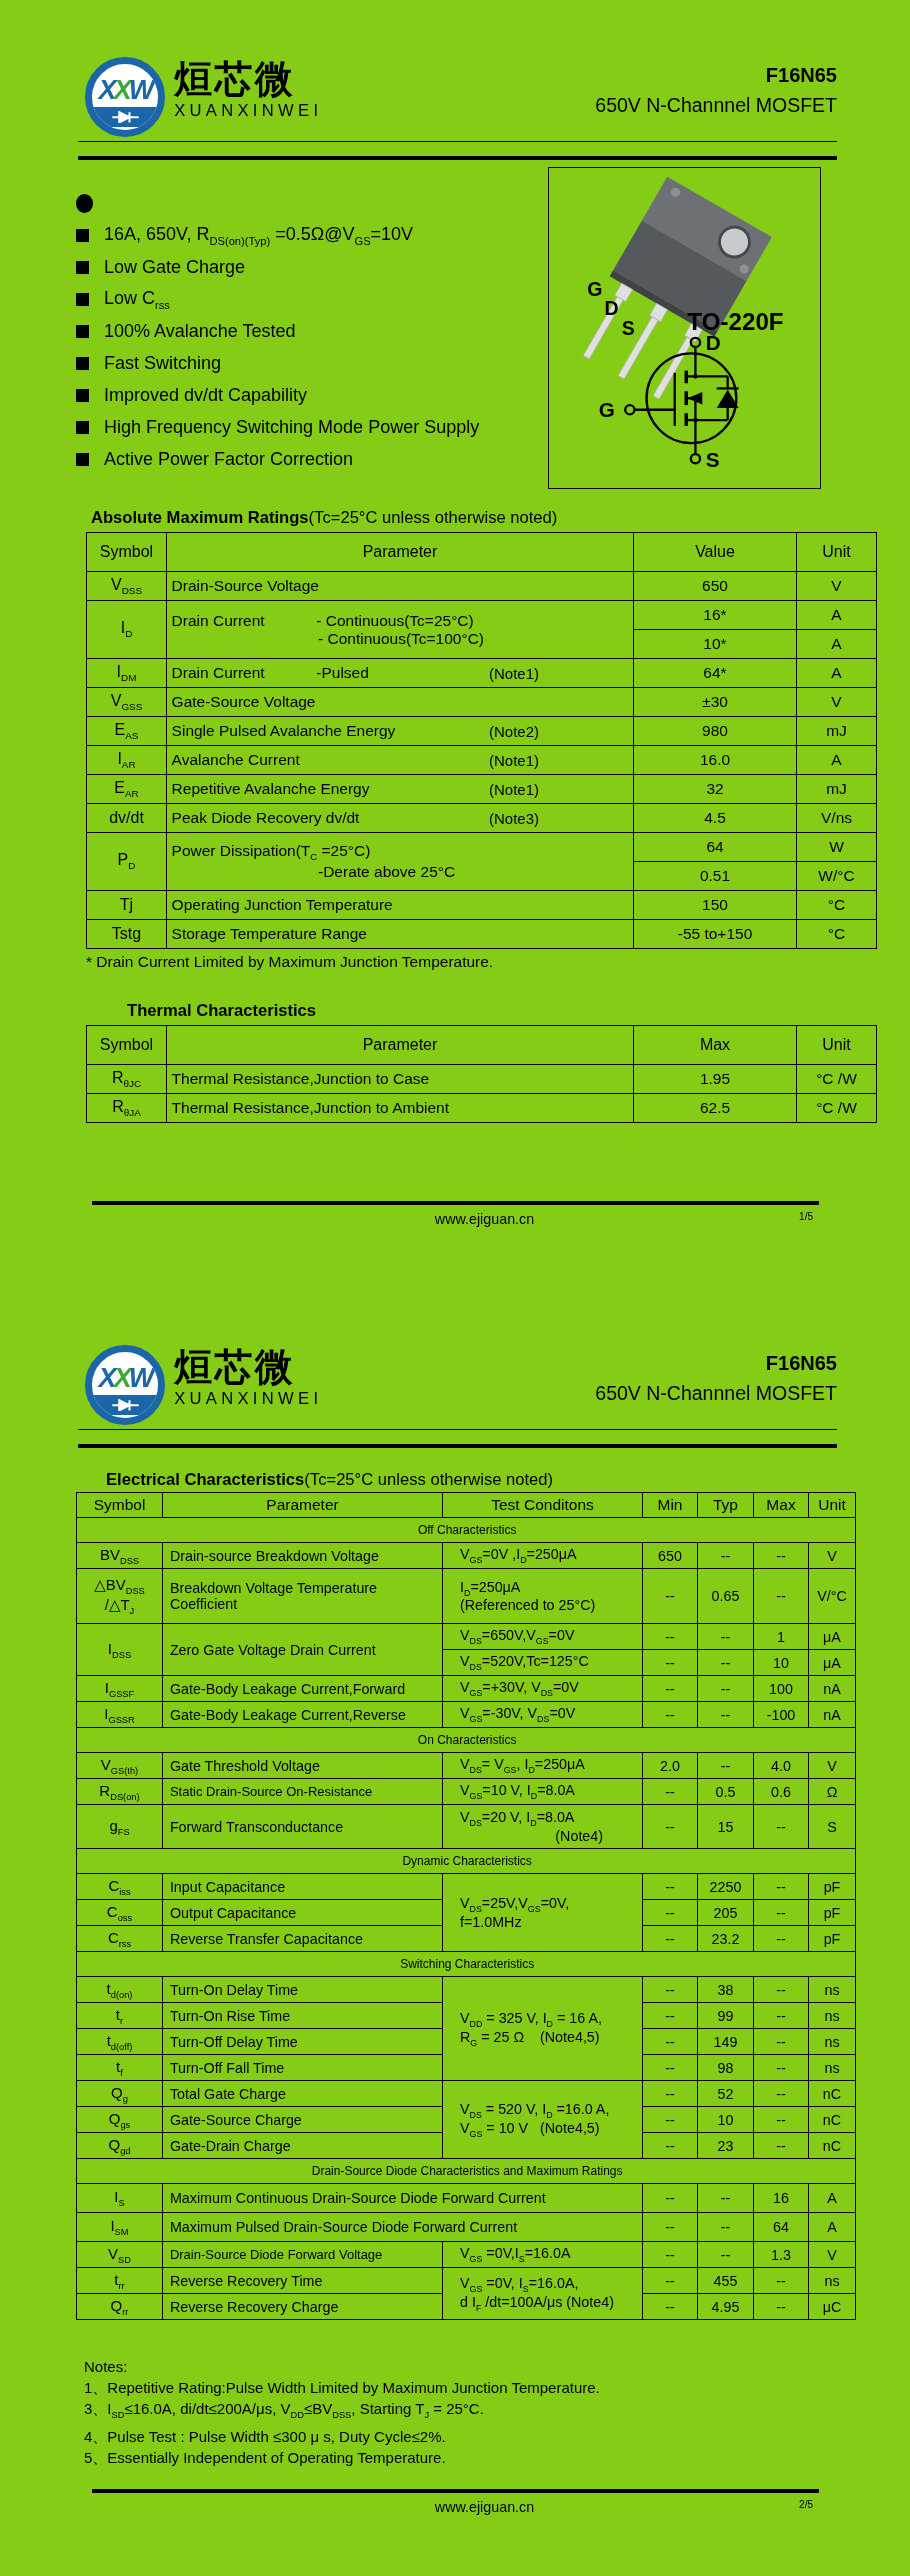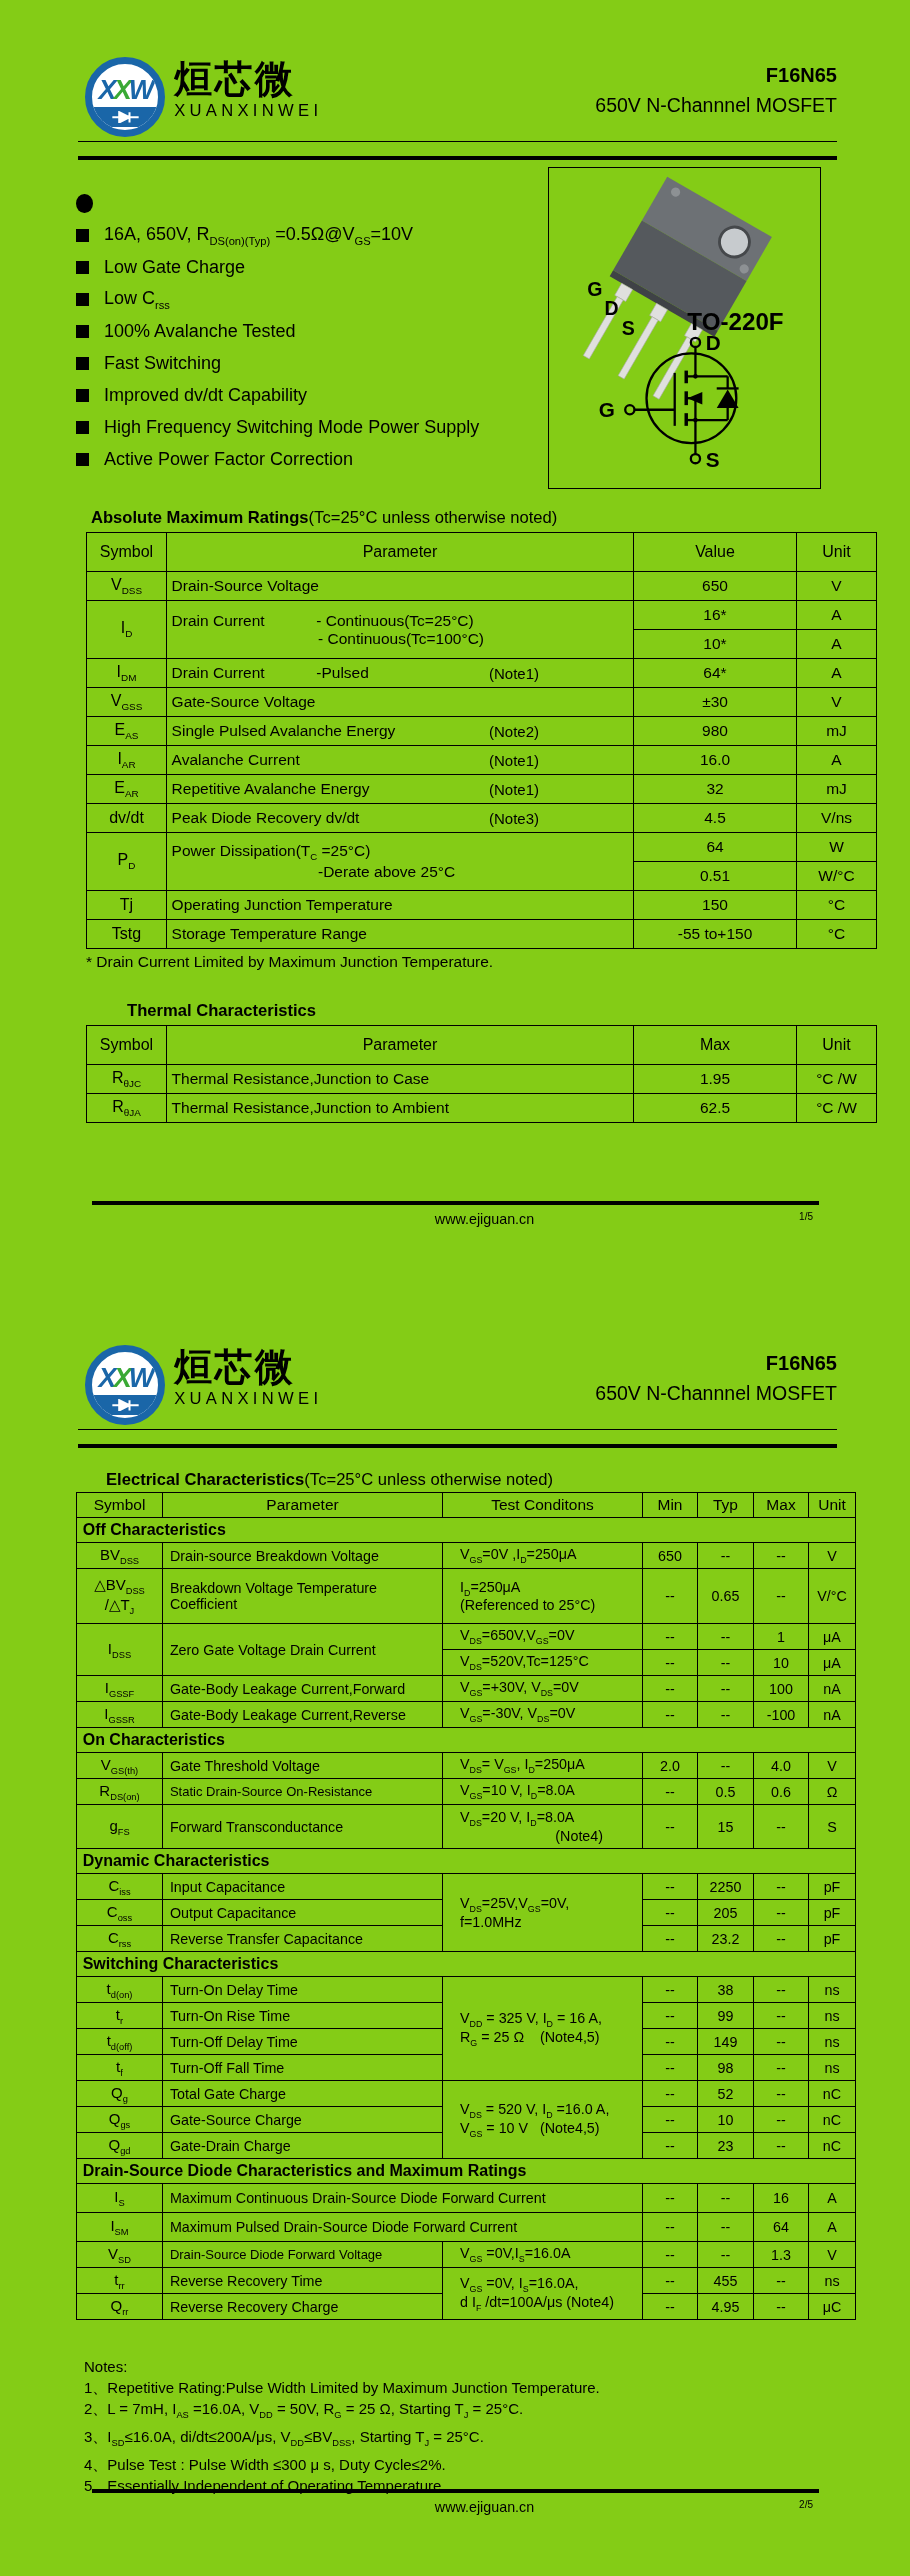--- a/index.html
+++ b/index.html
@@ -57,21 +57,21 @@
 
   
   .ec-heading{left:106px;top:182px;}
   .ec-table{position:absolute;left:76px;top:204px;width:779px;}
   table.ec{font-size:14.3px;}
   table.ec td{height:26px;padding:0 3.4px;}
   table.ec tr.head td{height:25px;font-size:15.5px;}
   table.ec td.sym{font-size:15px;}
   table.ec td.par{padding-left:6.9px;font-size:14.3px;}
   table.ec td.cond{text-align:left;padding-left:17px;white-space:pre-wrap;}
-  table.ec tr.sec td{height:25px;text-align:left;font-weight:bold;font-size:16px;padding-left:5.7px;border-top:1.7px solid #000;border-bottom:1.7px solid #000;}
+  table.ec tr.sec td{height:25px;text-align:center;font-weight:normal;font-size:12px;padding-left:5.7px;border-top:1.7px solid #000;border-bottom:1.7px solid #000;}
   tr.h96 td{height:55px;}
   tr.h76 td{height:44px;}
   tr.h50 td{height:29px;}
 
   
   .notes{position:absolute;left:84px;top:1068px;font-size:15px;line-height:21px;}
   .notes .n{white-space:pre-wrap;}
 
   
   .f-rule{position:absolute;left:92px;width:727px;height:4px;background:#000;top:1201px;}
@@ -615,21 +615,20 @@
         <td class="ctr">--</td>
         <td class="ctr">μC</td>
       </tr>
     </tbody>
       </table>
   </div>
 
   <div class="notes">
     <div>Notes:</div>
     <div class="n">1、Repetitive Rating:Pulse Width Limited by Maximum Junction Temperature.</div>
-    <div class="n">2、L = 7mH, I<sub>AS</sub> =16.0A, V<sub>DD</sub> = 50V, R<sub>G</sub> = 25 Ω, Starting T<sub>J</sub> = 25°C.</div>
     <div class="n">3、I<sub>SD</sub>≤16.0A, di/dt≤200A/μs, V<sub>DD</sub>≤BV<sub>DSS</sub>, Starting T<sub>J</sub> = 25°C.</div>
     <div class="n">4、Pulse Test : Pulse Width ≤300 μ s, Duty Cycle≤2%.</div>
     <div class="n">5、Essentially Independent of Operating Temperature.</div>
   </div>
 
   <div class="f-rule"></div>
   <div class="f-url">www.ejiguan.cn</div>
   <div class="f-page">2/5</div>
 </div>
 

